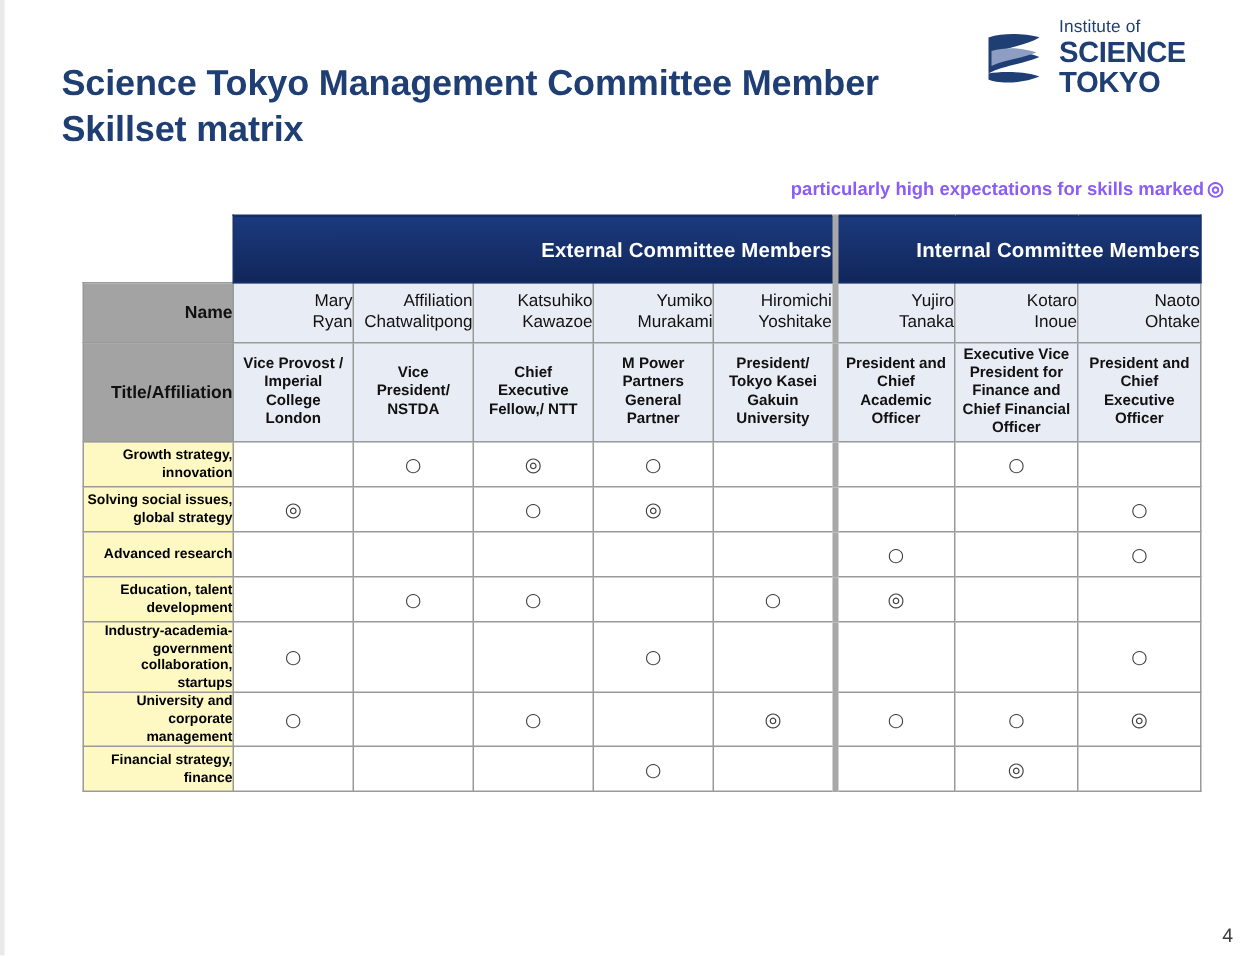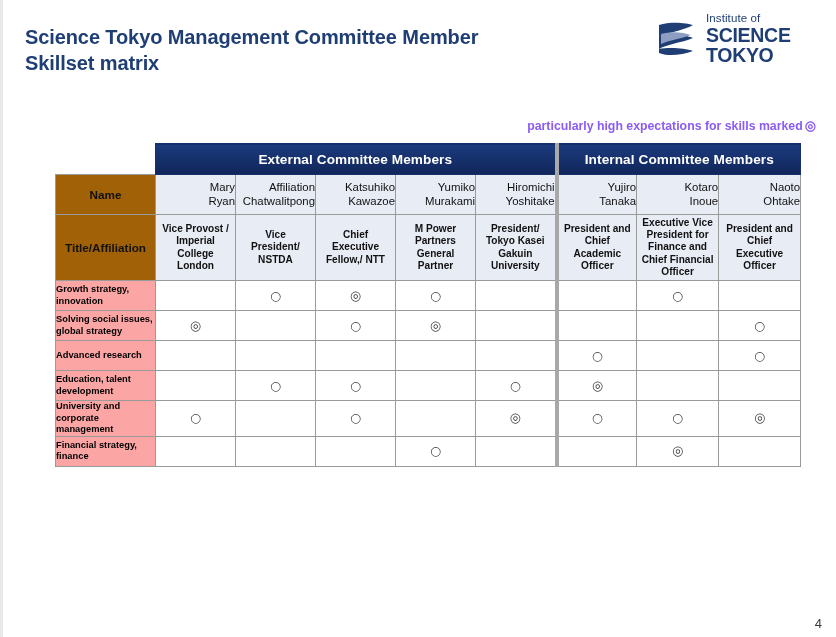--- a/index.html
+++ b/index.html
@@ -27,26 +27,26 @@
 
   
   .title-block {
     position: absolute;
     left: 22px;
     top: 24px;
     width: 590px;
   }
   .slide-title {
     font-family: "Liberation Sans", sans-serif;
-    font-size: 20px;
+    font-size: 24px;
     font-weight: bold;
     line-height: 1.30;
     color: #1F3E74;
     letter-spacing: -0.1px;
-    margin: 0;
+    margin: 16px;
     white-space: pre-line;
   }
 
   
   .logo {
     position: absolute;
     left: 652px;
     top: 17px;
     width: 186px;
     height: 44px;
@@ -111,42 +111,42 @@
   .grp-blank {
     border: none !important;
     background: #ffffff;
   }
   .grp {
     background: #15306B;
     background: linear-gradient(to bottom, #1b3a7d 0%, #11265a 100%);
     color: #ffffff;
     font-size: 13.6px;
     font-weight: bold;
-    text-align: center;
-    height: 31px;
+    text-align: right;
+    height: 45px;
     letter-spacing: 0.1px;
     border: 1px solid #15306B !important;
   }
 
   
   .lbl-head {
-    background: #a16207;
+    background: #a3a3a3;
     font-size: 11.7px;
     font-weight: bold;
     color: #111;
     padding: 4px 6px;
-    text-align: center;
+    text-align: right;
   }
   .lbl-row {
-    background: #fca5a5;
+    background: #fef9c3;
     font-size: 9.3px;
     font-weight: bold;
     color: #000;
     padding: 4px 5px;
-    text-align: left;
+    text-align: right;
     line-height: 1.25;
   }
 
   
   .nm {
     background: #E8ECF5;
     text-align: right;
     font-size: 11.4px;
     color: #111;
     height: 40px;
@@ -332,20 +332,34 @@
           <td class="cell"></td>
           <td class="cell"><span class="mark">○</span></td>
           <td class="cell"><span class="mark">○</span></td>
           <td class="cell"></td>
           <td class="cell"><span class="mark">○</span></td>
           <td class="cell sep-l"><span class="mark dbl">◎</span></td>
           <td class="cell"></td>
           <td class="cell"></td>
         </tr>
         <tr>
+          <td class="lbl-row">Industry-academia-
+government
+collaboration,
+startups</td>
+          <td class="cell"><span class="mark">○</span></td>
+          <td class="cell"></td>
+          <td class="cell"></td>
+          <td class="cell"><span class="mark">○</span></td>
+          <td class="cell"></td>
+          <td class="cell sep-l"></td>
+          <td class="cell"></td>
+          <td class="cell"><span class="mark">○</span></td>
+        </tr>
+        <tr>
           <td class="lbl-row">University and
 corporate
 management</td>
           <td class="cell"><span class="mark">○</span></td>
           <td class="cell"></td>
           <td class="cell"><span class="mark">○</span></td>
           <td class="cell"></td>
           <td class="cell"><span class="mark dbl">◎</span></td>
           <td class="cell sep-l"><span class="mark">○</span></td>
           <td class="cell"><span class="mark">○</span></td>

